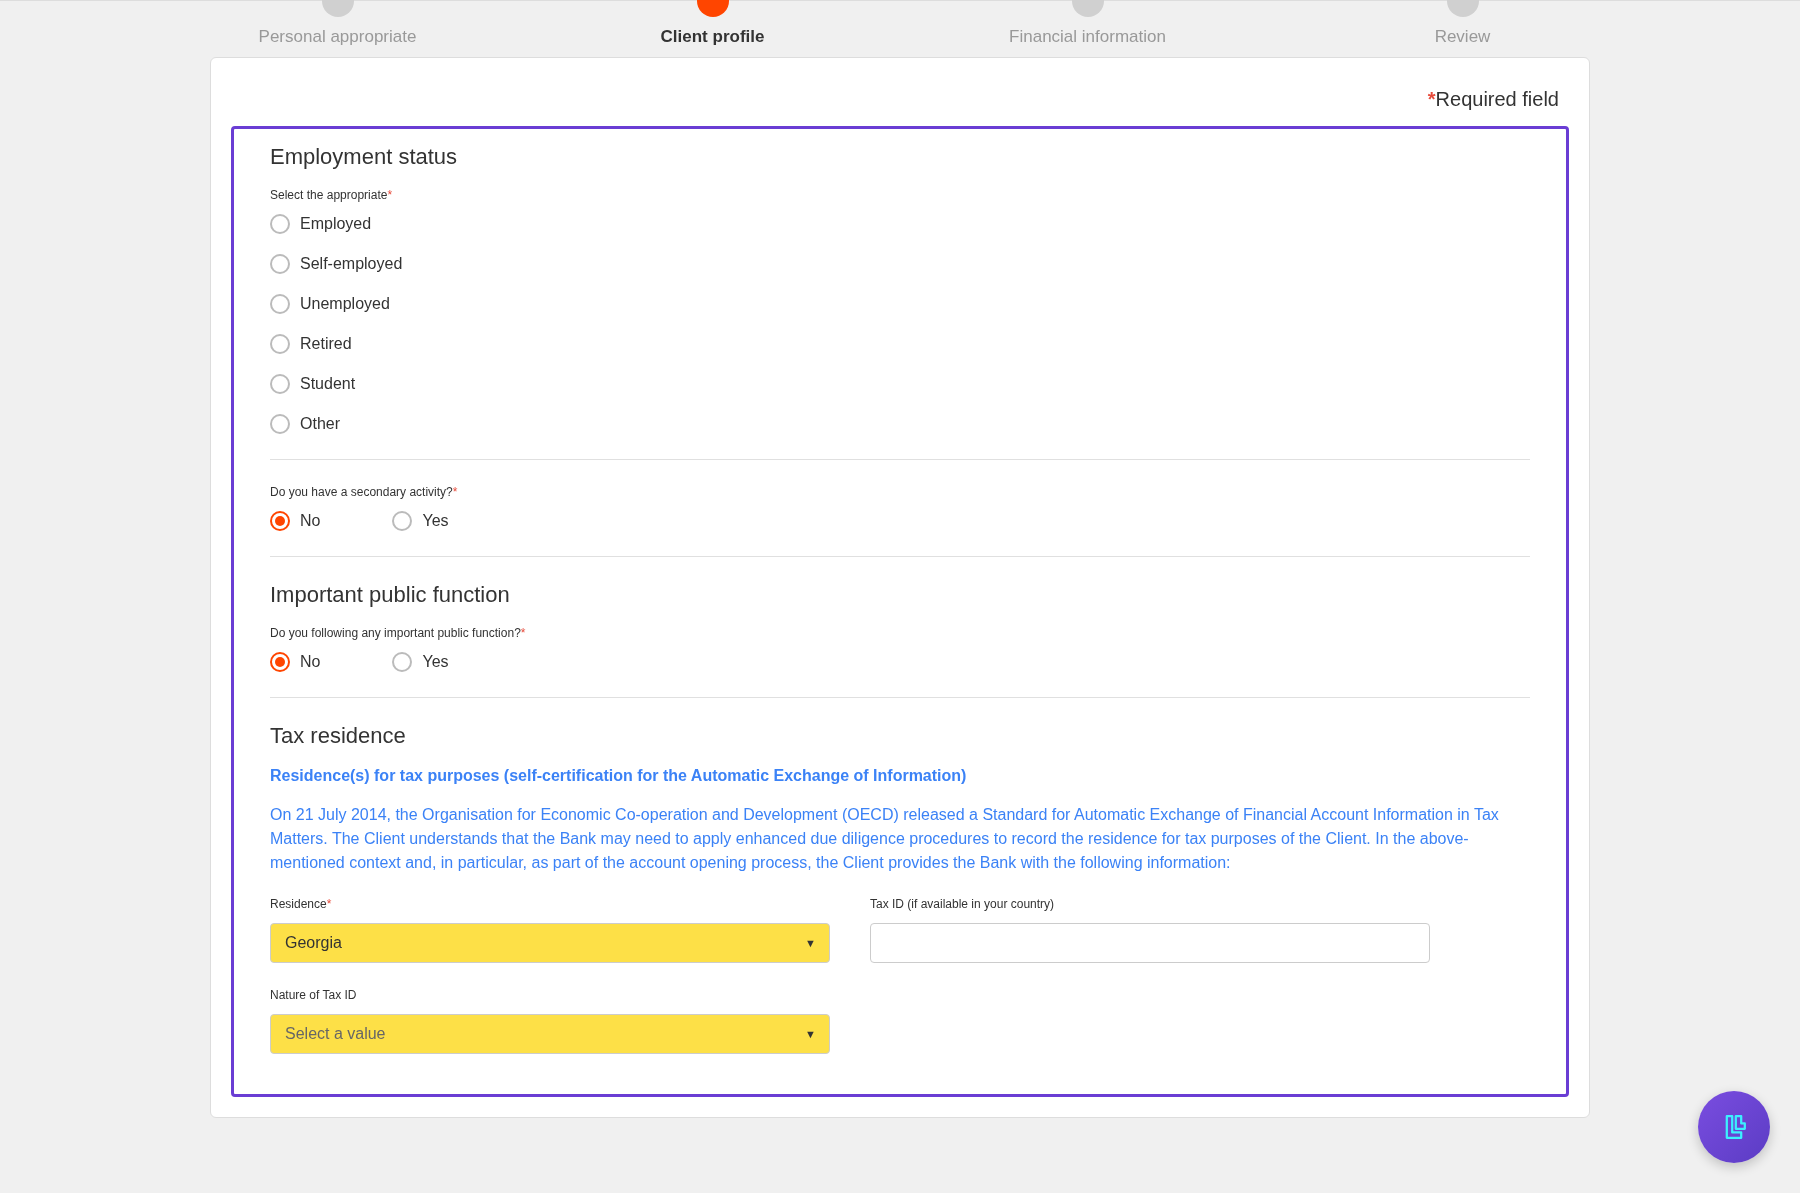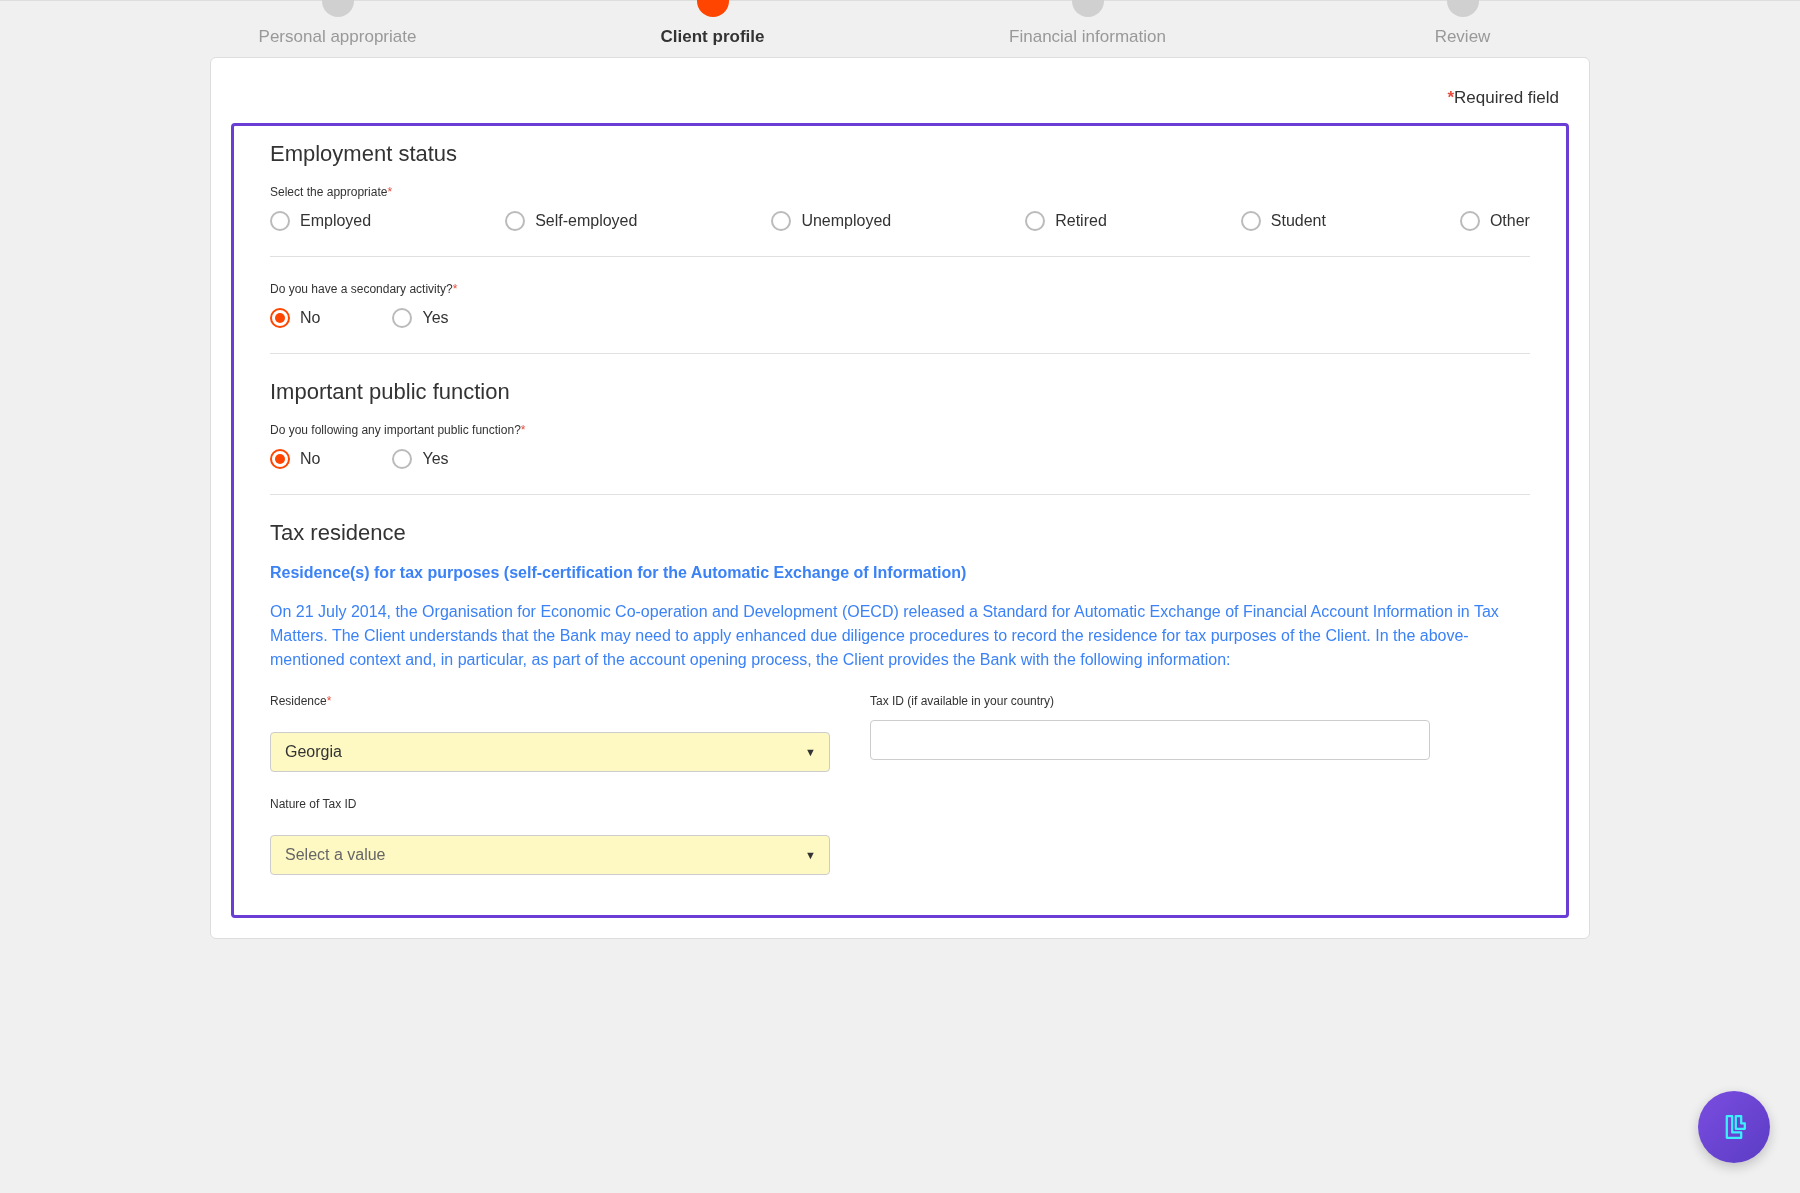--- a/index.html
+++ b/index.html
@@ -56,21 +56,21 @@
       background: #fff;
       margin: 0 auto;
       max-width: 1380px;
       border: 1px solid #ddd;
       border-radius: 6px;
       padding: 30px 0 20px 0;
     }
     .required-note {
       text-align: right;
       padding: 0 30px 15px 32px;
-      font-size: 17px;
+      font-size: 20px;
     }
     .required-note .asterisk {
       color: #e74c3c;
       font-weight: bold;
     }
     .highlight-box {
       border: 3px solid #6a3dd4;
       border-radius: 4px;
       margin: 0 20px;
       padding: 15px 16px;
@@ -95,20 +95,21 @@
     }
     .radio-row {
       display: flex;
       gap: 72px;
       flex-wrap: wrap;
       margin-bottom: 10px;
     }
     .radio-row.wide {
       justify-content: space-between;
       gap: 20px;
+      flex-direction: column;
     }
     .radio-option {
       display: flex;
       align-items: center;
       gap: 10px;
       cursor: pointer;
     }
     .radio-circle {
       width: 20px;
       height: 20px;
@@ -163,24 +164,23 @@
       position: relative;
       width: 100%;
     }
     .select-field {
       width: 100%;
       padding: 10px 14px;
       border: 1px solid #ccc;
       border-radius: 4px;
       font-size: 16px;
       appearance: none;
-      background: #fef9c3;
+      background: #fde047;
       cursor: pointer;
       color: #333;
-      margin-top: 24px;
     }
     .select-field.placeholder {
       color: #666;
     }
     .select-arrow {
       position: absolute;
       right: 14px;
       top: 50%;
       transform: translateY(-50%);
       pointer-events: none;

